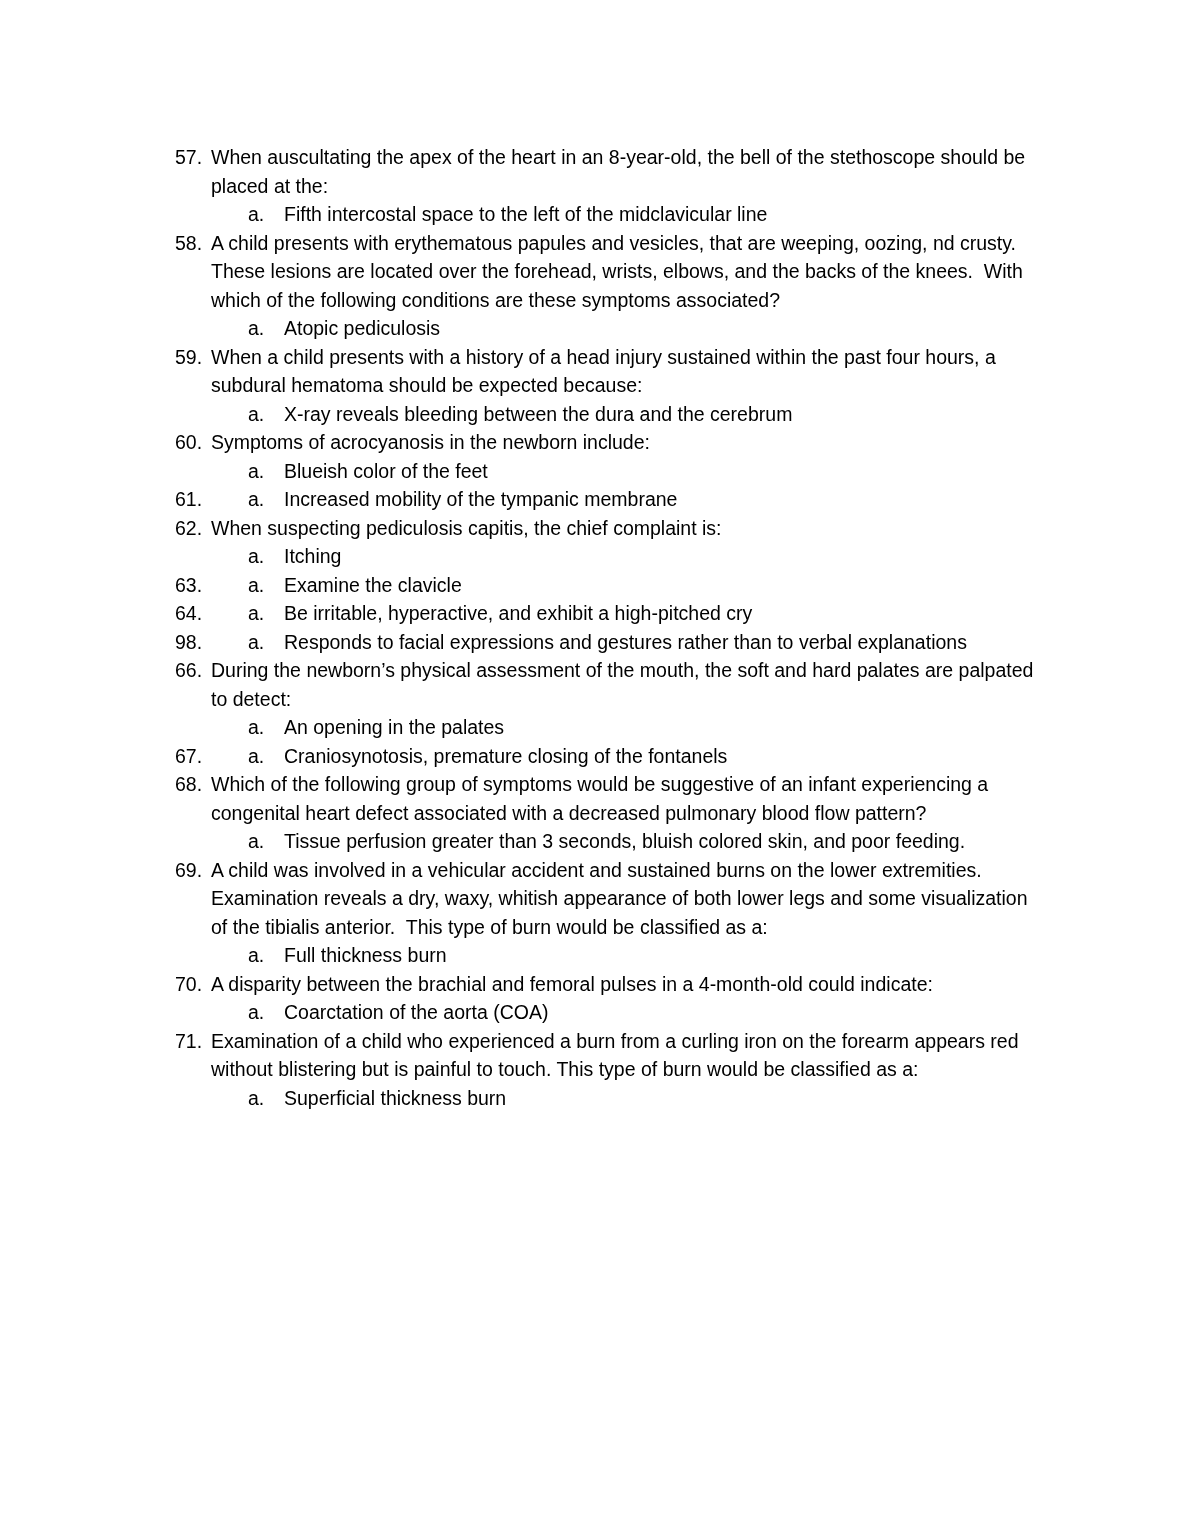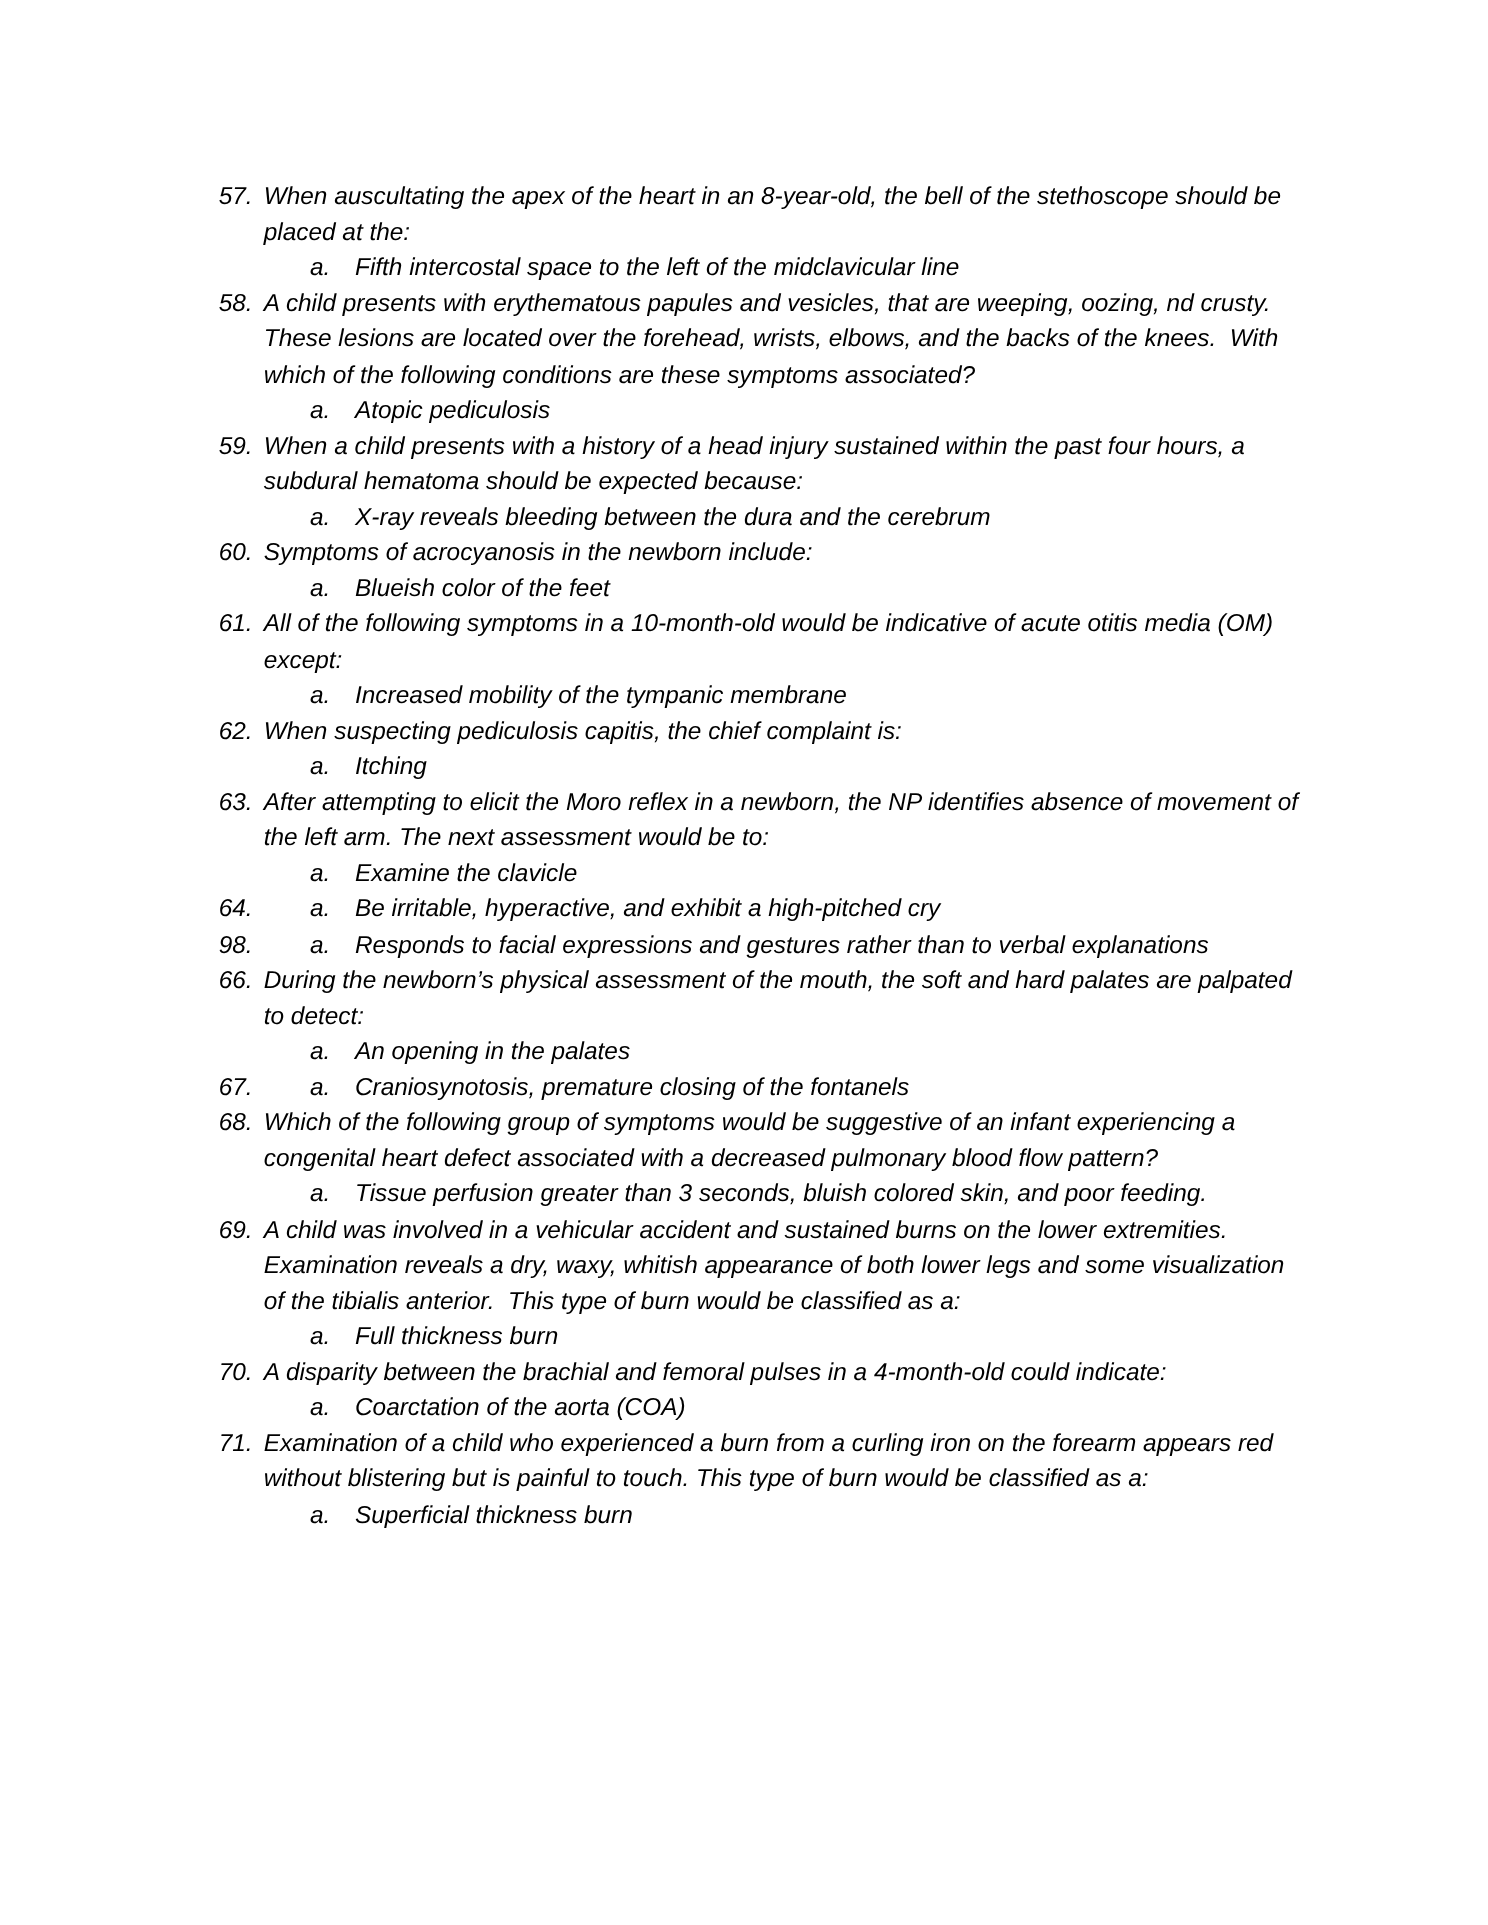--- a/index.html
+++ b/index.html
@@ -10,21 +10,21 @@
     height: 1540px;
     margin: 0 auto;
     background: #ffffff;
     color: #000000;
     font-family: "Liberation Sans", sans-serif;
     font-size: 19.5px;
     line-height: 28.5px;
     padding: 143px 147px 40px 175px;
     overflow: hidden;
   }
-  .question { display: flex; font-style: italic; }
+  .question { display: flex; }
   .q-num {
     flex: 0 0 36px;
     max-width: 36px;
   }
   .q-content { flex: 1; min-width: 0; }
   .q-text { white-space: pre-wrap; }
   .answer {
     display: flex;
     margin-left: 37px;
   }
@@ -79,21 +79,20 @@
       <div class="answer">
         <span class="a-label">a.</span>
         <span class="a-text">Blueish color of the feet</span>
       </div>
     </div>
   </div>
 
   <div class="question">
     <span class="q-num">61.</span>
     <div class="q-content">
-      <div class="q-text">All of the following symptoms in a 10-month-old would be indicative of acute otitis media (OM) except:</div>
       <div class="answer">
         <span class="a-label">a.</span>
         <span class="a-text">Increased mobility of the tympanic membrane</span>
       </div>
     </div>
   </div>
 
   <div class="question">
     <span class="q-num">62.</span>
     <div class="q-content">
@@ -101,21 +100,20 @@
       <div class="answer">
         <span class="a-label">a.</span>
         <span class="a-text">Itching</span>
       </div>
     </div>
   </div>
 
   <div class="question">
     <span class="q-num">63.</span>
     <div class="q-content">
-      <div class="q-text">After attempting to elicit the Moro reflex in a newborn, the NP identifies absence of movement of the left arm. The next assessment would be to:</div>
       <div class="answer">
         <span class="a-label">a.</span>
         <span class="a-text">Examine the clavicle</span>
       </div>
     </div>
   </div>
 
   <div class="question">
     <span class="q-num">64.</span>
     <div class="q-content">

